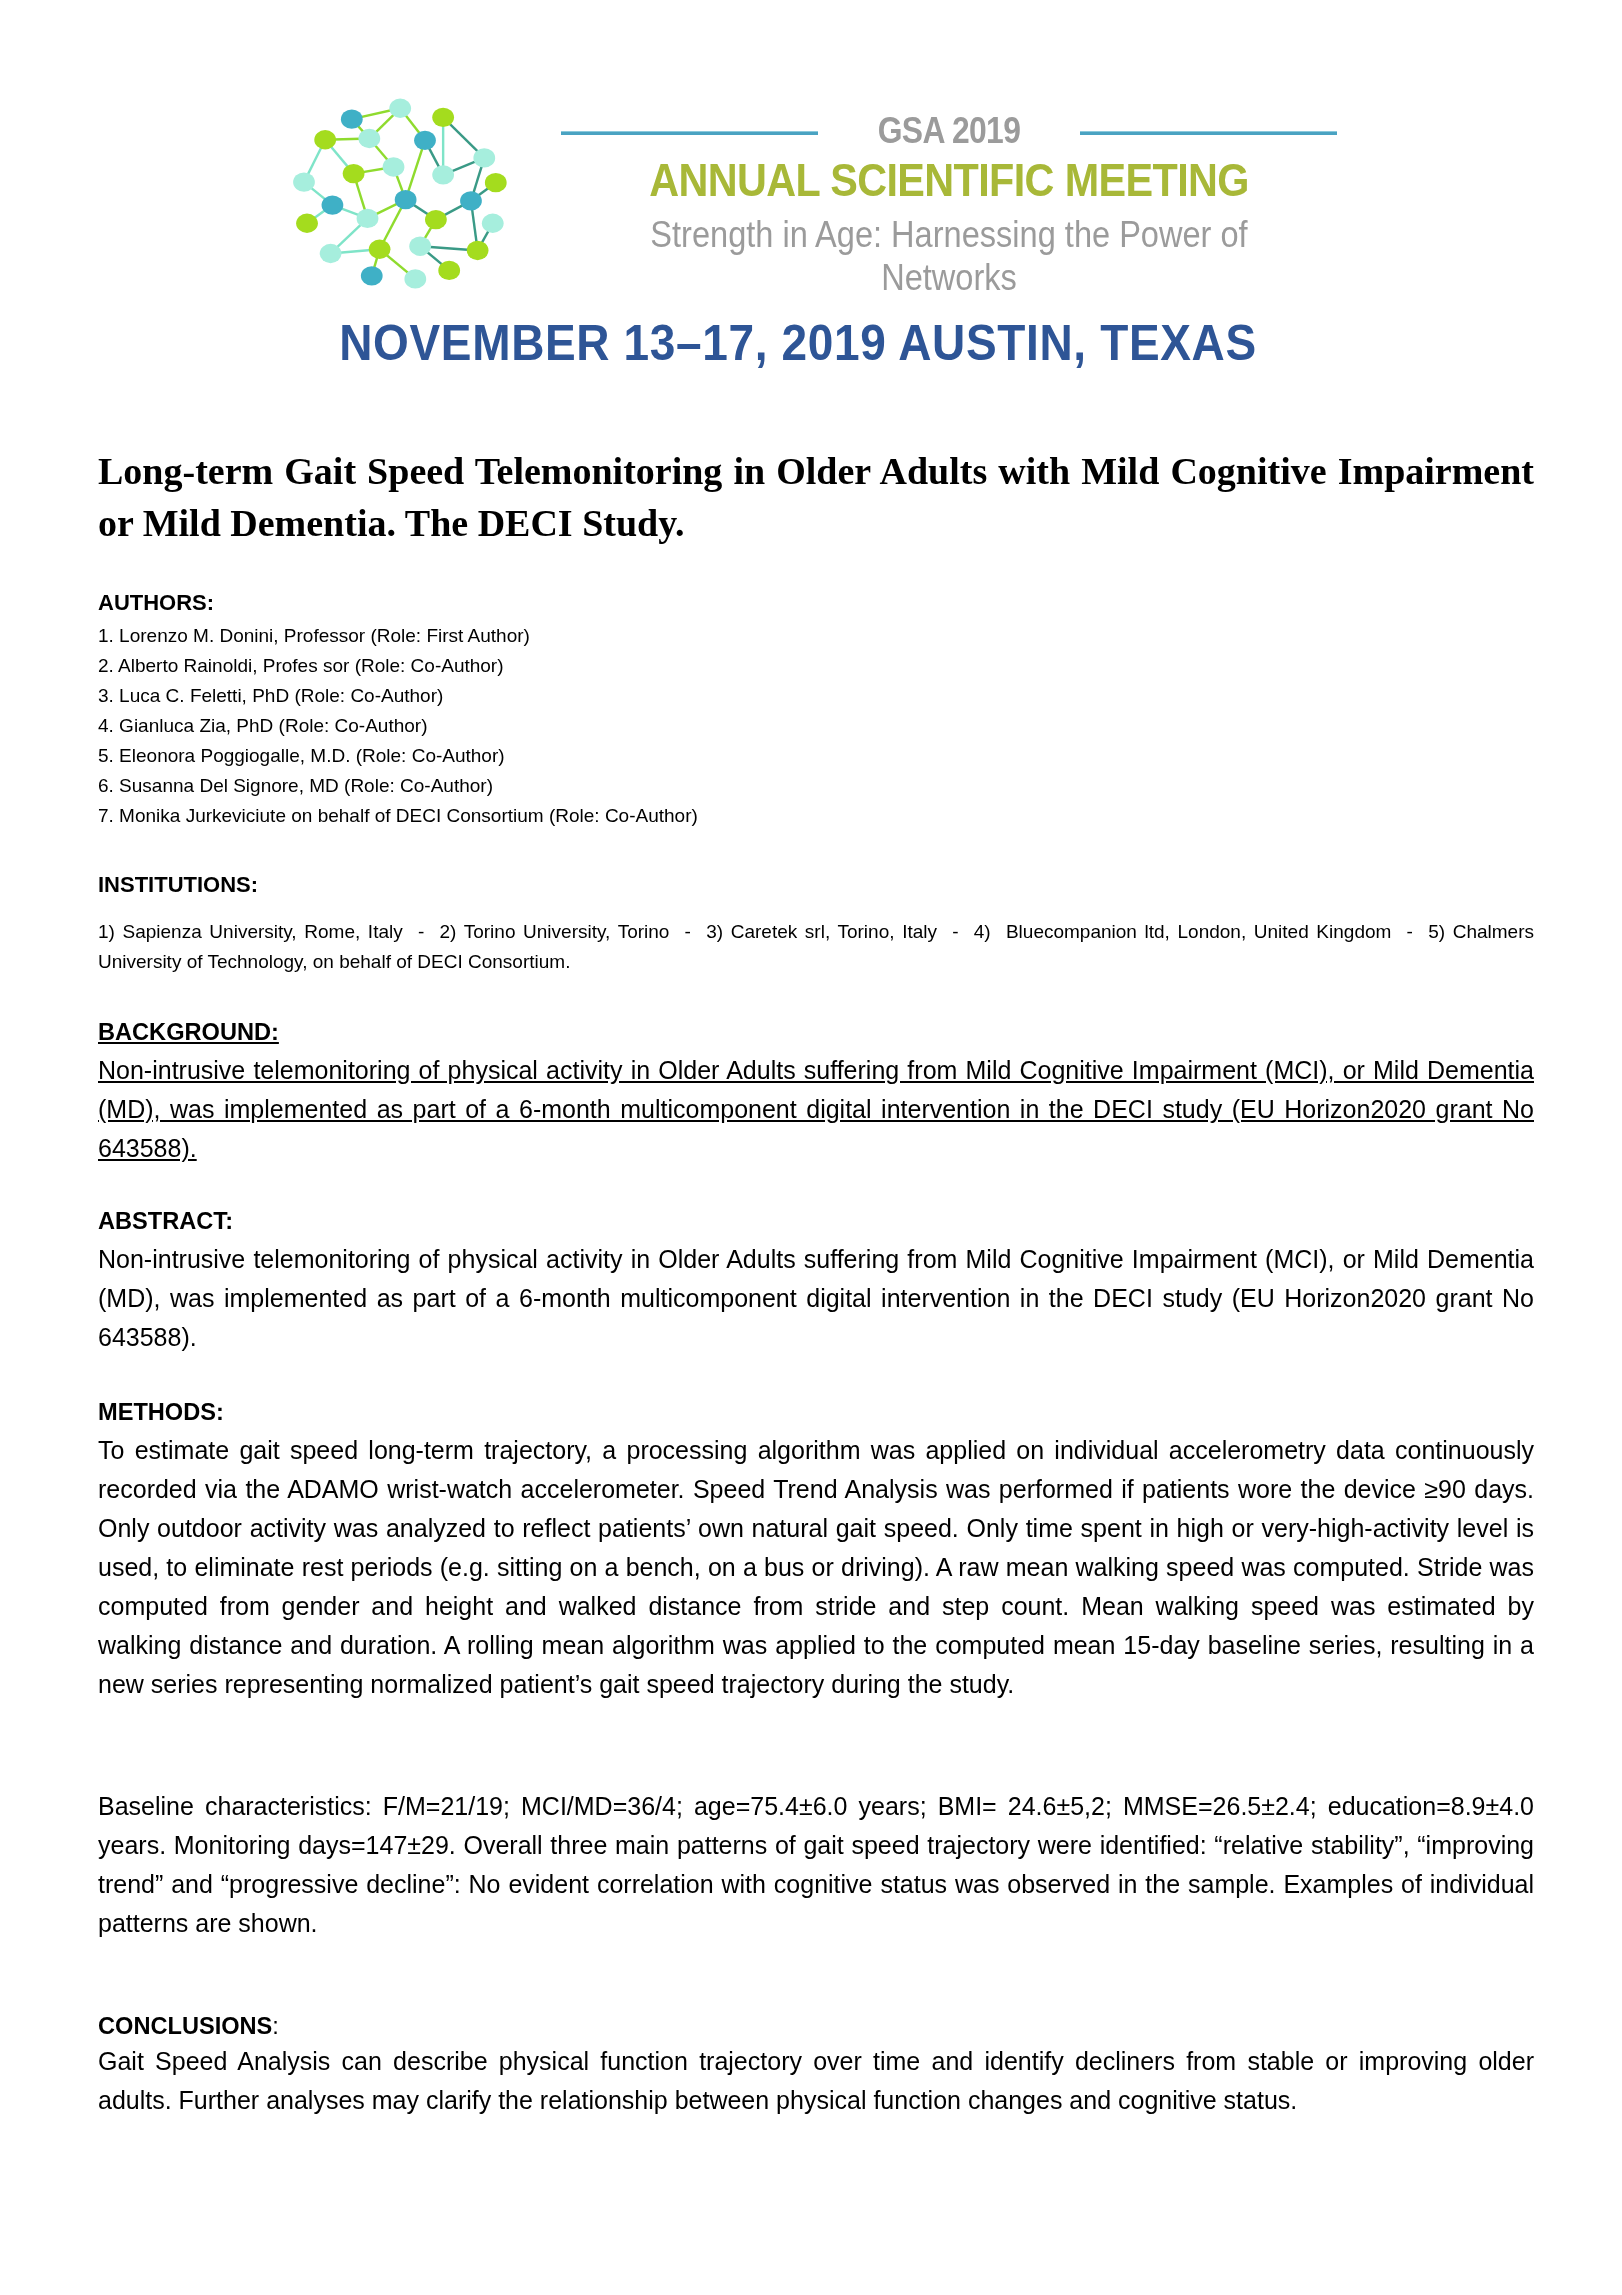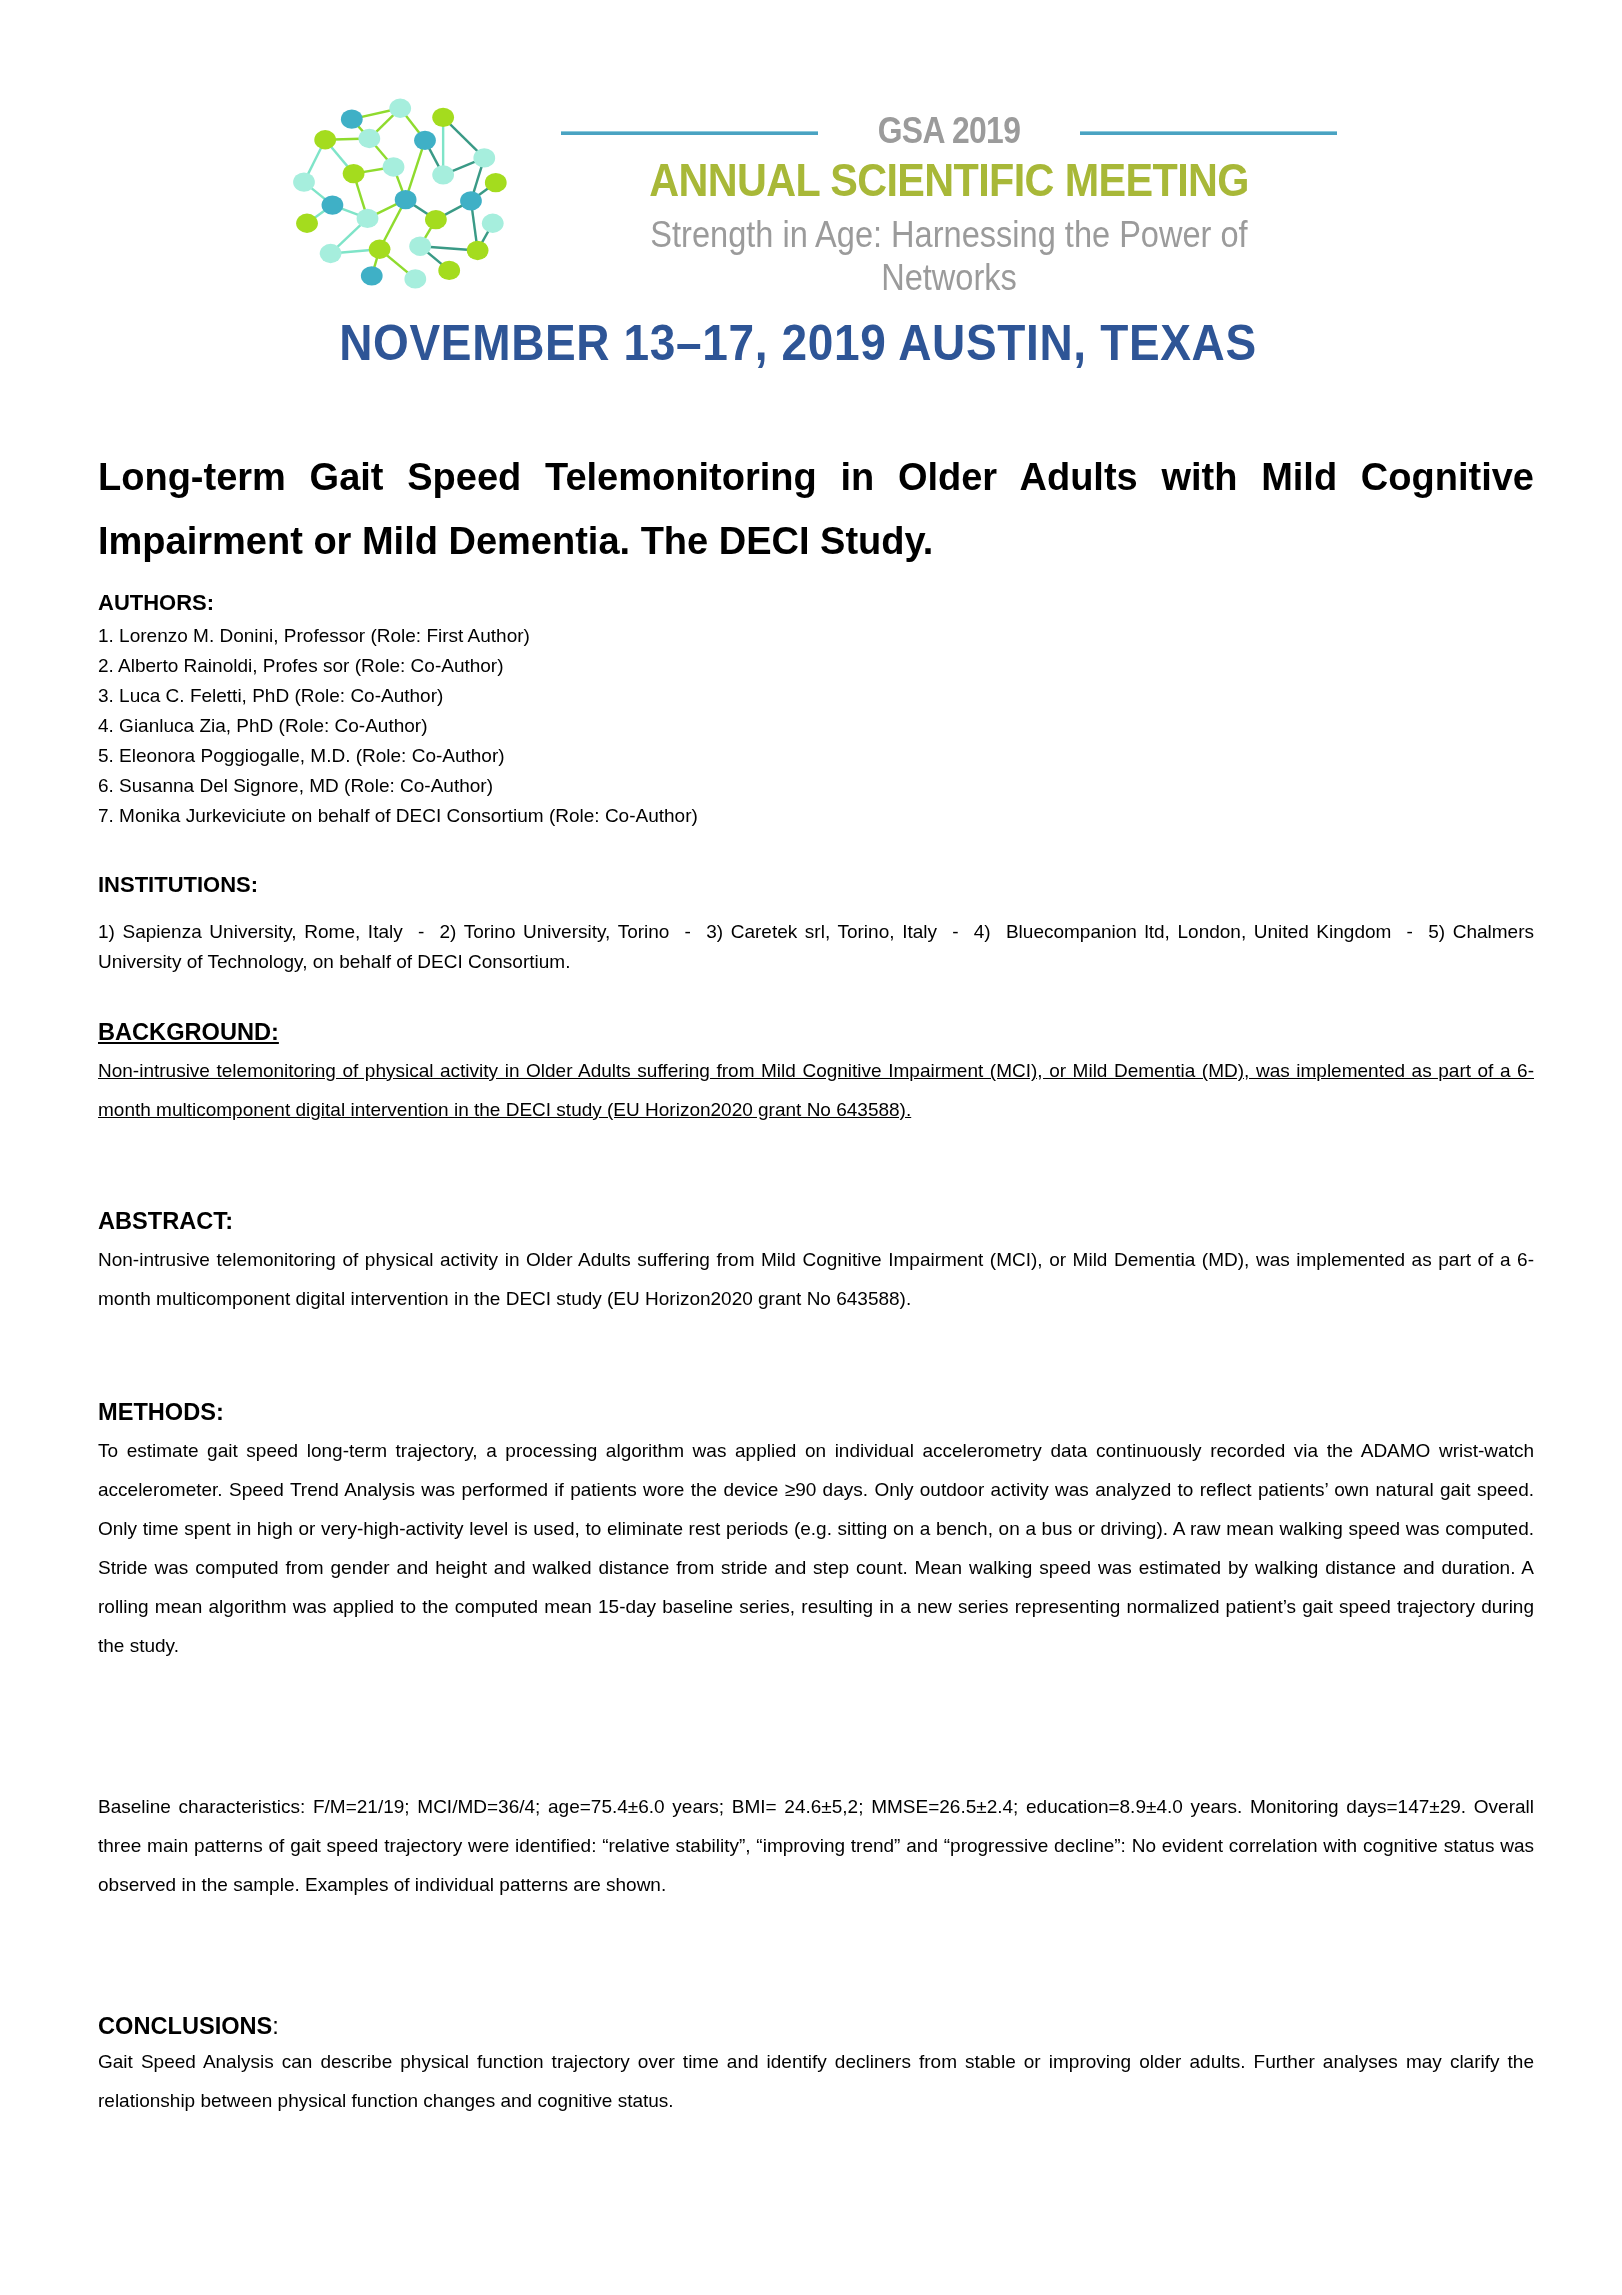--- a/index.html
+++ b/index.html
@@ -17,28 +17,28 @@
          letter-spacing: -0.7px; transform: scaleX(0.86); }
   .meeting { position: absolute; left: 563px; width: 772px; top: 152px; text-align: center;
              font-family: "Liberation Sans", sans-serif; font-weight: bold; font-size: 47px; color: #a8b838;
              letter-spacing: -0.7px; transform: scaleX(0.88); white-space: nowrap; }
   .tagline { position: absolute; left: 563px; width: 772px; top: 213px; text-align: center;
              font-family: "Liberation Sans", sans-serif; font-size: 37px; line-height: 43px; color: #9b9b9b;
              transform: scaleX(0.88); }
   .dates { position: absolute; left: 196px; width: 1204px; top: 314px; text-align: center;
            font-family: "Liberation Sans", sans-serif; font-weight: bold; font-size: 50px; color: #2e5596;
            transform: scaleX(0.92); white-space: nowrap; letter-spacing: 0.7px; }
-  .title { font-family: Liberation Sans, sans-serif; font-weight: bold; font-size: 38px; line-height: 64px;
+  .title { font-family: Liberation Serif, serif; font-weight: bold; font-size: 38px; line-height: 52px;
            text-align: justify; text-align-last: left; margin: 0; letter-spacing: 0px; }
   .section-heading { font-family: "Liberation Sans", sans-serif; font-weight: bold; font-size: 23.6px;
                      line-height: 29px; margin: 0; }
   .author-list { list-style: none; margin: 0; padding: 0; }
   .author-list li { font-size: 19px; line-height: 30px; }
   .small-para { font-size: 19px; line-height: 29.4px; text-align: justify; text-align-last: left; margin: 0; }
-  .para { font-size: 19px; line-height: 39px; text-align: justify; text-align-last: left; margin: 0; }
+  .para { font-size: 25px; line-height: 39px; text-align: justify; text-align-last: left; margin: 0; }
   .conc-heading-colon { font-weight: normal; }
 
   .sec { position: absolute; left: 98px; width: 1436px; }
 </style>
 </head>
 <body>
 
 <div class="page">
 
   <div class="logo">

